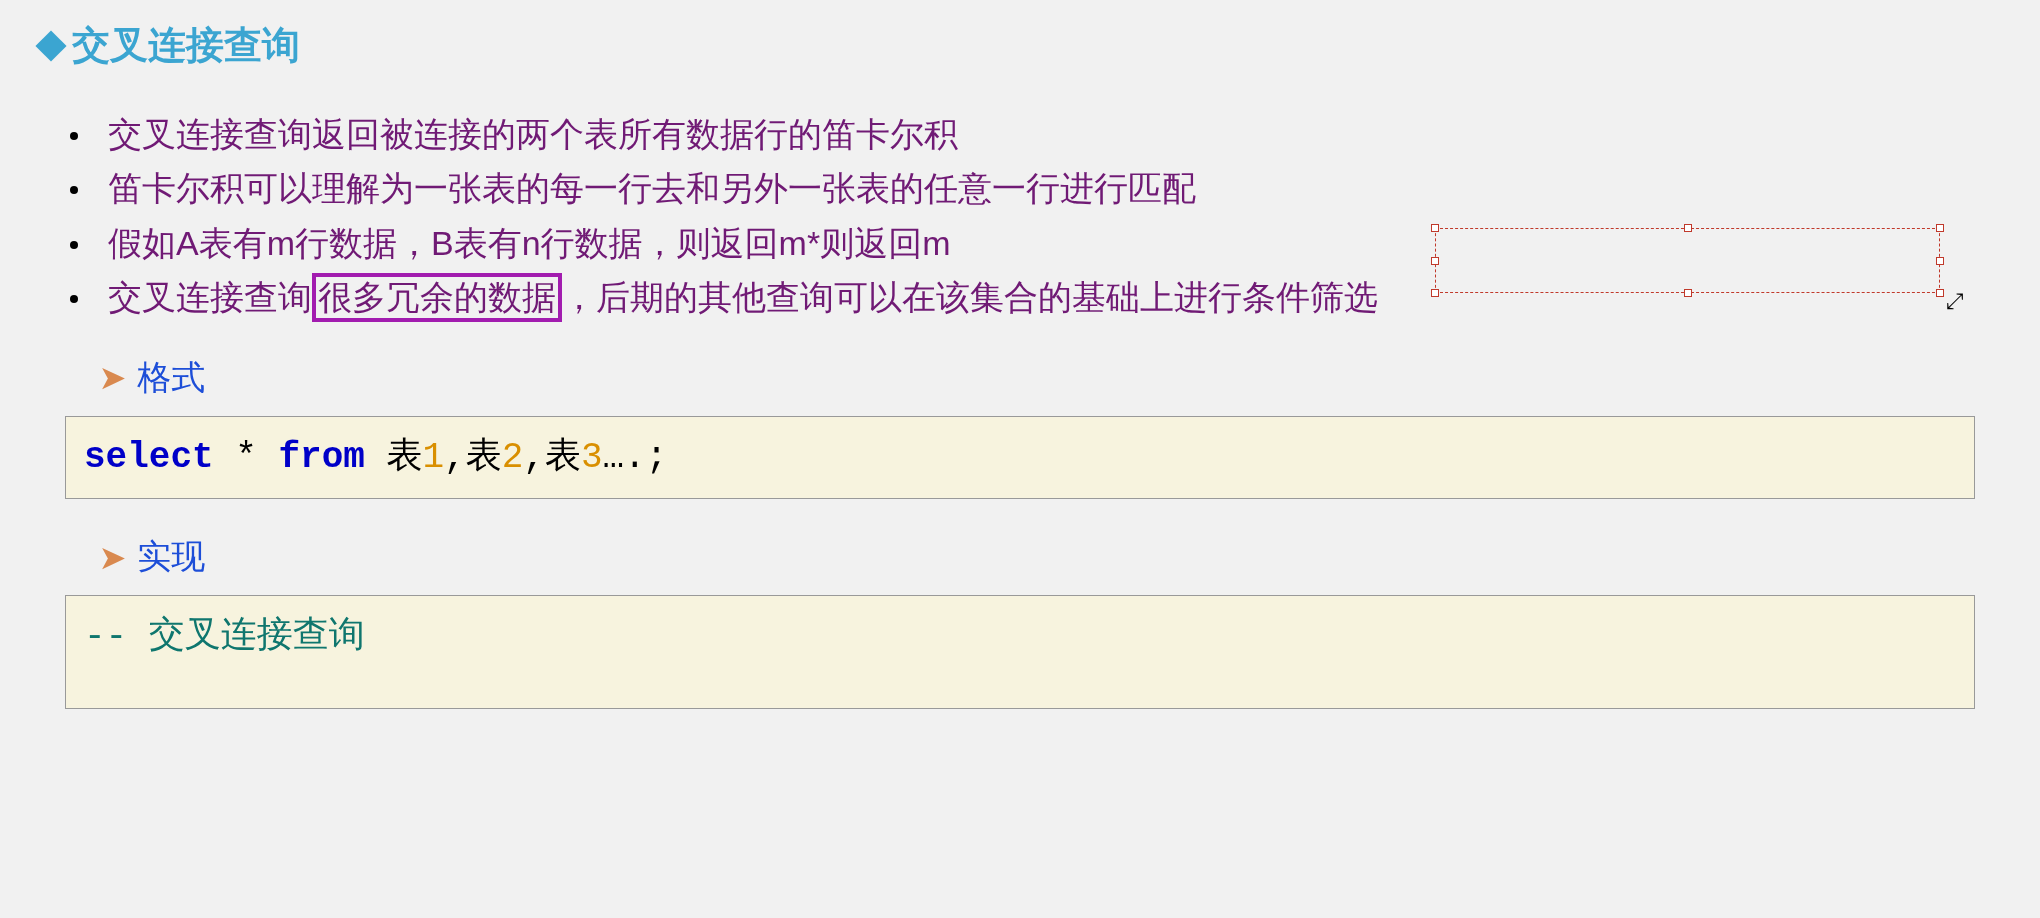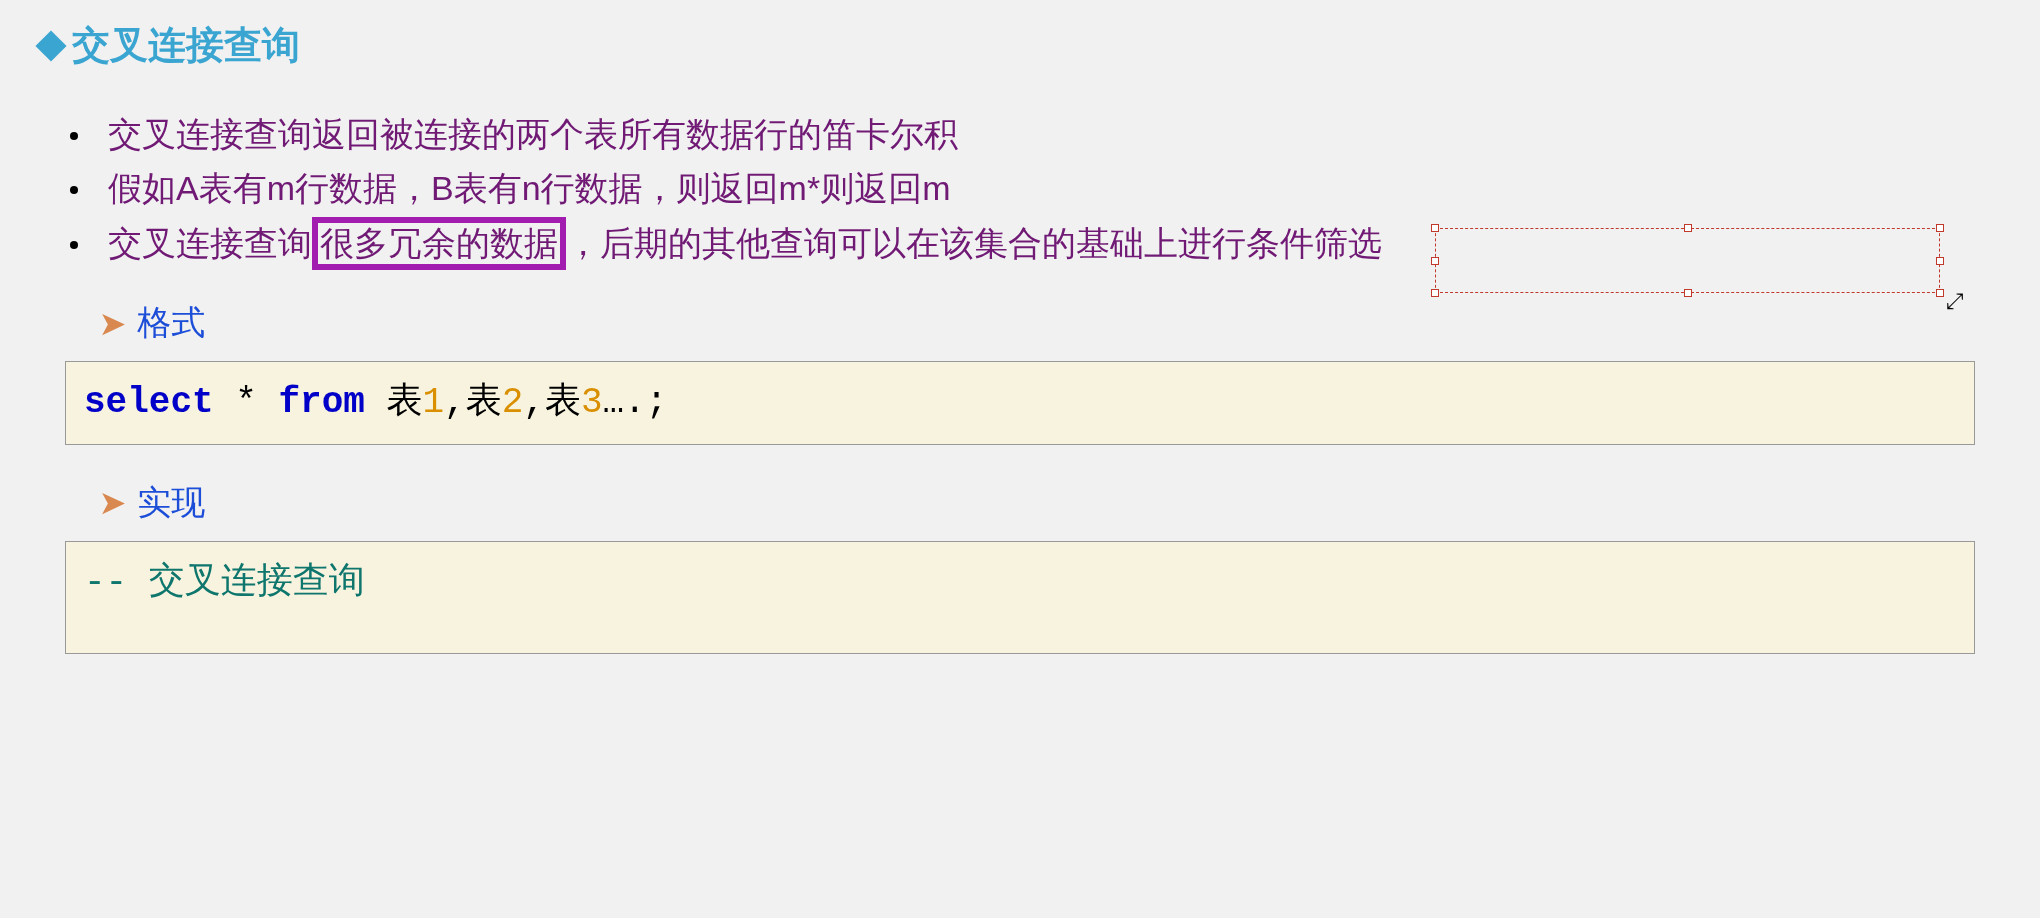--- a/index.html
+++ b/index.html
@@ -45,21 +45,21 @@
       width: 8px;
       height: 8px;
       background: #000;
       border-radius: 50%;
       margin-right: 30px;
       flex-shrink: 0;
       position: relative;
       top: -6px;
     }
     .redbox {
-      border: 6px solid #a21caf;
+      border: 4px solid #a21caf;
       padding: 0 2px;
       display: inline-block;
       line-height: 1.2;
     }
     .sub-heading {
       display: flex;
       align-items: center;
       gap: 12px;
       margin-left: 60px;
       margin-bottom: 15px;
@@ -127,20 +127,24 @@
   <div class="title-text">交叉连接查询</div>
 </div>
 
 <ul class="bullet-list">
   <li>
       <span class="dot"></span>
       <span>交叉连接查询返回被连接的两个表所有数据行的笛卡尔积</span>
     </li>
   <li>
       <span class="dot"></span>
+      <span>笛卡尔积可以理解为一张表的每一行去和另外一张表的任意一行进行匹配</span>
+    </li>
+  <li>
+      <span class="dot"></span>
       <span>假如A表有m行数据，B表有n行数据，则返回m*则返回m</span>
     </li>
   <li>
       <span class="dot"></span>
     <span>
       <span>交叉连接查询</span><span class="redbox">很多冗余的数据</span><span>，后期的其他查询可以在该集合的基础上进行条件筛选</span>
     </span>
   </li>
 </ul>
 

